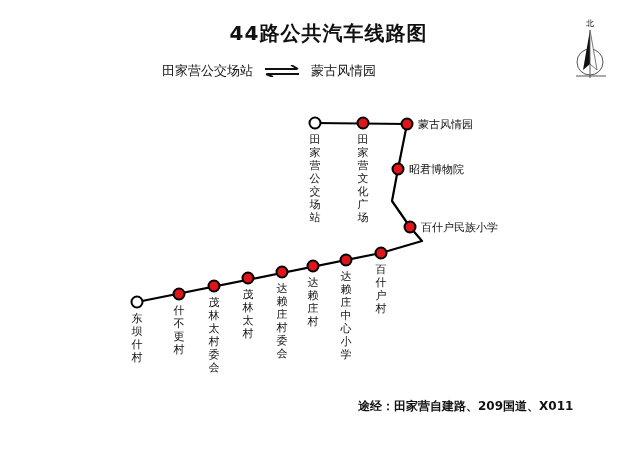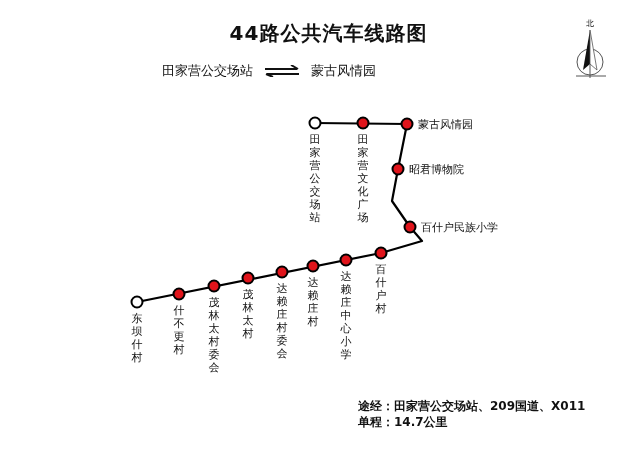--- a/index.html
+++ b/index.html
@@ -138,18 +138,15 @@
         <text x="137" y="322" font-size="11" fill="#111" text-anchor="middle" font-family="&quot;DejaVu Sans&quot;, sans-serif">东</text>
         <text x="137" y="335" font-size="11" fill="#111" text-anchor="middle" font-family="&quot;DejaVu Sans&quot;, sans-serif">坝</text>
         <text x="137" y="348" font-size="11" fill="#111" text-anchor="middle" font-family="&quot;DejaVu Sans&quot;, sans-serif">什</text>
         <text x="137" y="361" font-size="11" fill="#111" text-anchor="middle" font-family="&quot;DejaVu Sans&quot;, sans-serif">村</text>
       </g>
     </g>
 </svg>
 
 <div class="footer">
   <div>
-    <span>途经：</span><span>田家营公交场站、209国道、X011</span>
-  </div>
-  <div>
-    <span>单程：</span><span>14.7公里</span>
+    <span>途经：</span><span>田家营自建路、209国道、X011</span>
   </div>
 </div>
 
 </body></html>

